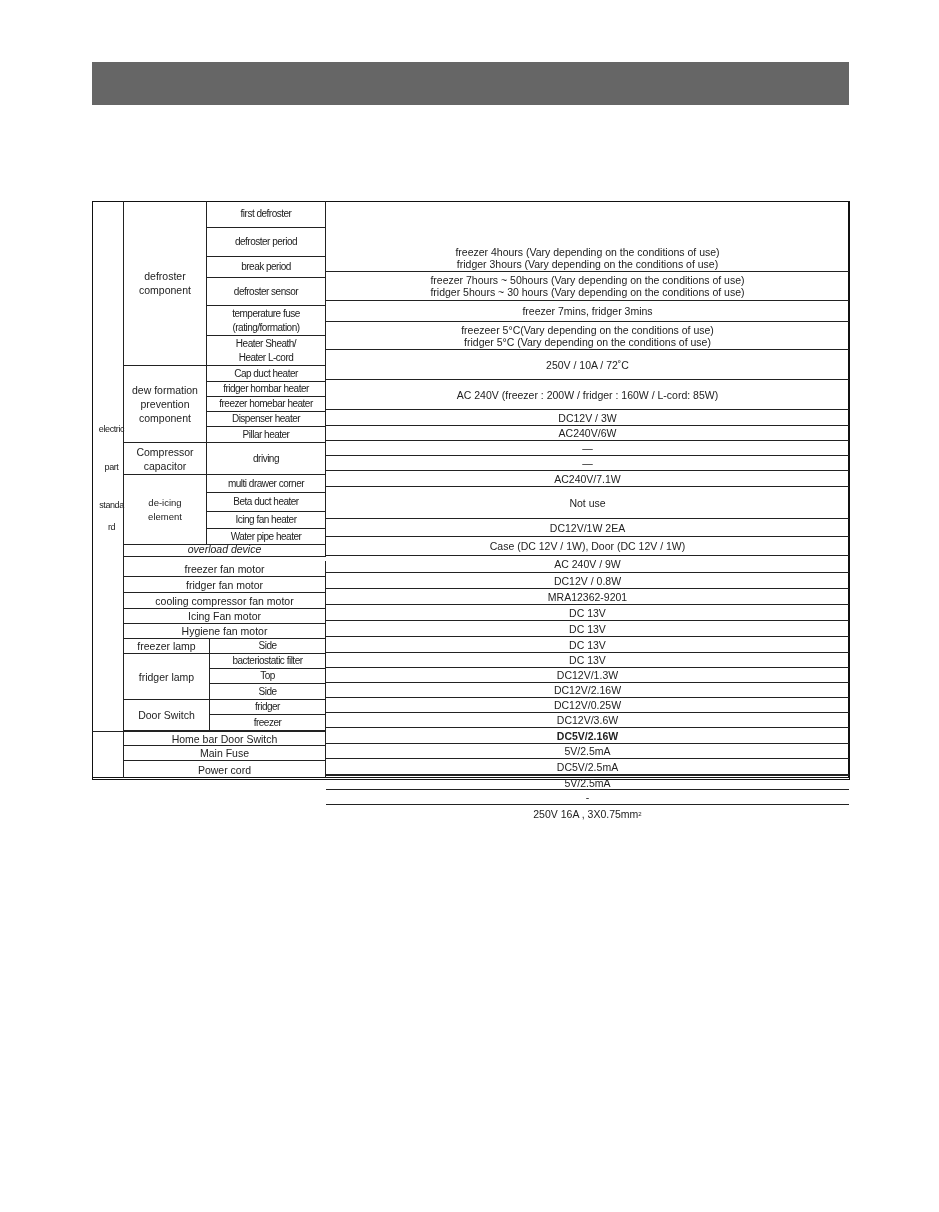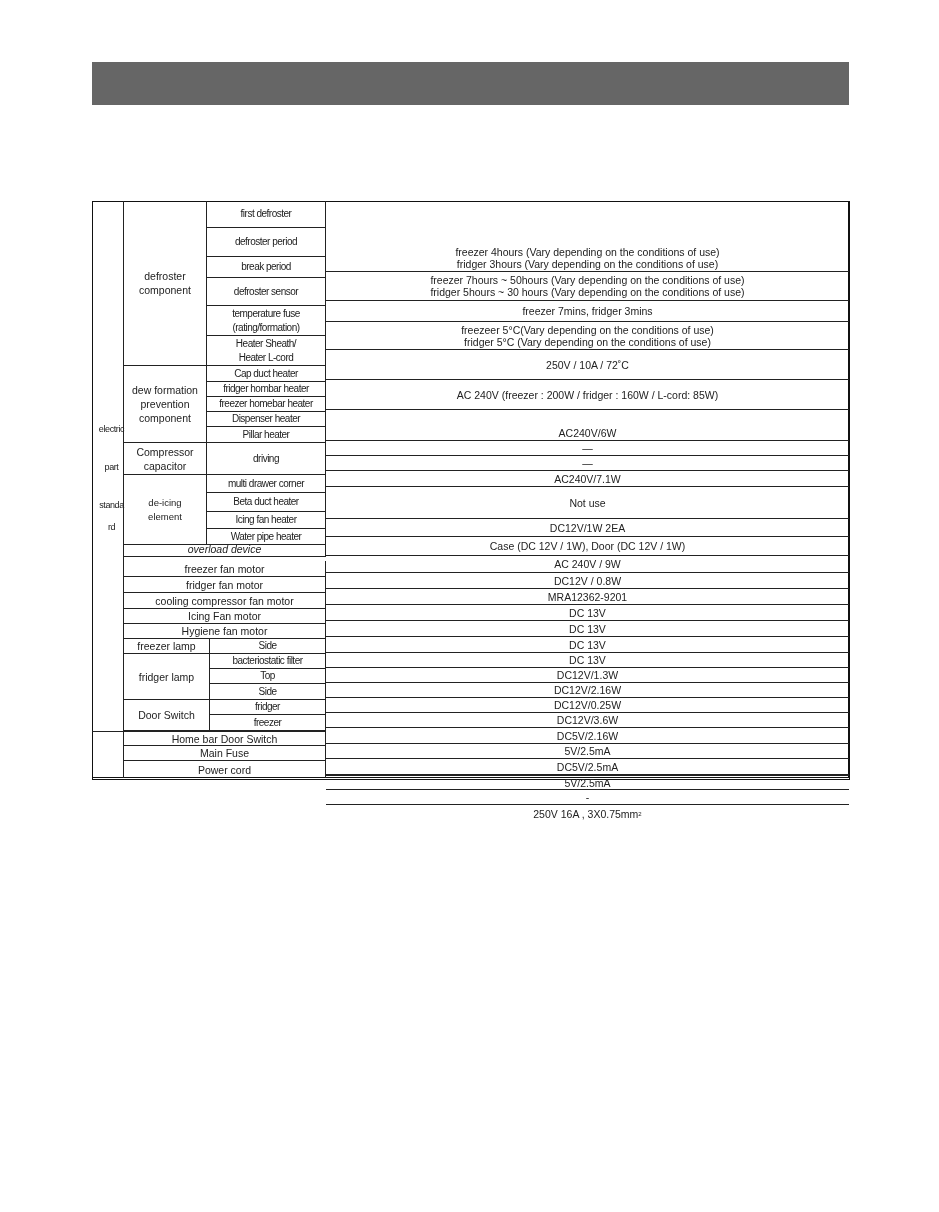--- a/index.html
+++ b/index.html
@@ -64,20 +64,21 @@
 
   <div class="cell sub ml" style="left:115px;top:105px;width:119px;height:30px;">temperature fuse
 (rating/formation)</div>
   <div class="cell val" style="left:234px;top:105px;width:523px;height:30px;">250V / 10A / 72˚C</div>
 
   <div class="cell sub ml" style="left:115px;top:135px;width:119px;height:30px;">Heater Sheath/
 Heater L-cord</div>
   <div class="cell val" style="left:234px;top:135px;width:523px;height:30px;">AC 240V (freezer : 200W / fridger : 160W / L-cord: 85W)</div>
 
   <div class="cell sub" style="left:115px;top:165px;width:119px;height:16px;">Cap duct heater</div>
+  <div class="cell val" style="left:234px;top:165px;width:523px;height:16px;">DC12V / 3W</div>
 
   <div class="cell sub" style="left:115px;top:181px;width:119px;height:15px;">fridger hombar heater</div>
   <div class="cell val" style="left:234px;top:181px;width:523px;height:15px;text-align:center;">AC240V/6W</div>
 
   <div class="cell sub" style="left:115px;top:196px;width:119px;height:15px;">freezer homebar heater</div>
   <div class="cell val" style="left:234px;top:196px;width:523px;height:15px;">—</div>
 
   <div class="cell sub" style="left:115px;top:211px;width:119px;height:15px;">Dispenser heater</div>
   <div class="cell val" style="left:234px;top:211px;width:523px;height:15px;">—</div>
 
@@ -120,21 +121,21 @@
   <div class="cell grp" style="left:32px;top:438px;width:86px;height:15px;">freezer lamp</div>
   <div class="cell sub" style="left:118px;top:438px;width:116px;height:15px;">Side</div>
   <div class="cell val" style="left:234px;top:438px;width:523px;height:15px;">DC12V/2.16W</div>
 
   <div class="cell grp" style="left:32px;top:453px;width:86px;height:46px;">fridger lamp</div>
   <div class="cell sub" style="left:118px;top:453px;width:116px;height:15px;">bacteriostatic filter</div>
   <div class="cell val" style="left:234px;top:453px;width:523px;height:15px;">DC12V/0.25W</div>
   <div class="cell sub" style="left:118px;top:468px;width:116px;height:15px;">Top</div>
   <div class="cell val" style="left:234px;top:468px;width:523px;height:15px;">DC12V/3.6W</div>
   <div class="cell sub" style="left:118px;top:483px;width:116px;height:16px;">Side</div>
-  <div class="cell val" style="left:234px;top:483px;width:523px;height:16px;">DC5V/2.16W</div>
+  <div class="cell val" style="left:234px;top:483px;width:523px;height:16px;font-weight:bold;">DC5V/2.16W</div>
 
   <div class="cell grp" style="left:32px;top:499px;width:86px;height:31px;">Door Switch</div>
   <div class="cell sub" style="left:118px;top:499px;width:116px;height:15px;">fridger</div>
   <div class="cell val" style="left:234px;top:499px;width:523px;height:15px;">5V/2.5mA</div>
   <div class="cell sub" style="left:118px;top:514px;width:116px;height:16px;">freezer</div>
   <div class="cell val" style="left:234px;top:514px;width:523px;height:16px;">DC5V/2.5mA</div>
 
   <div class="cell grp" style="left:32px;top:530px;width:202px;height:15px;border-top:1px solid #222;">Home bar Door Switch</div>
   <div class="cell val" style="left:234px;top:530px;width:523px;height:15px;border-top:1px solid #222;">5V/2.5mA</div>
 

